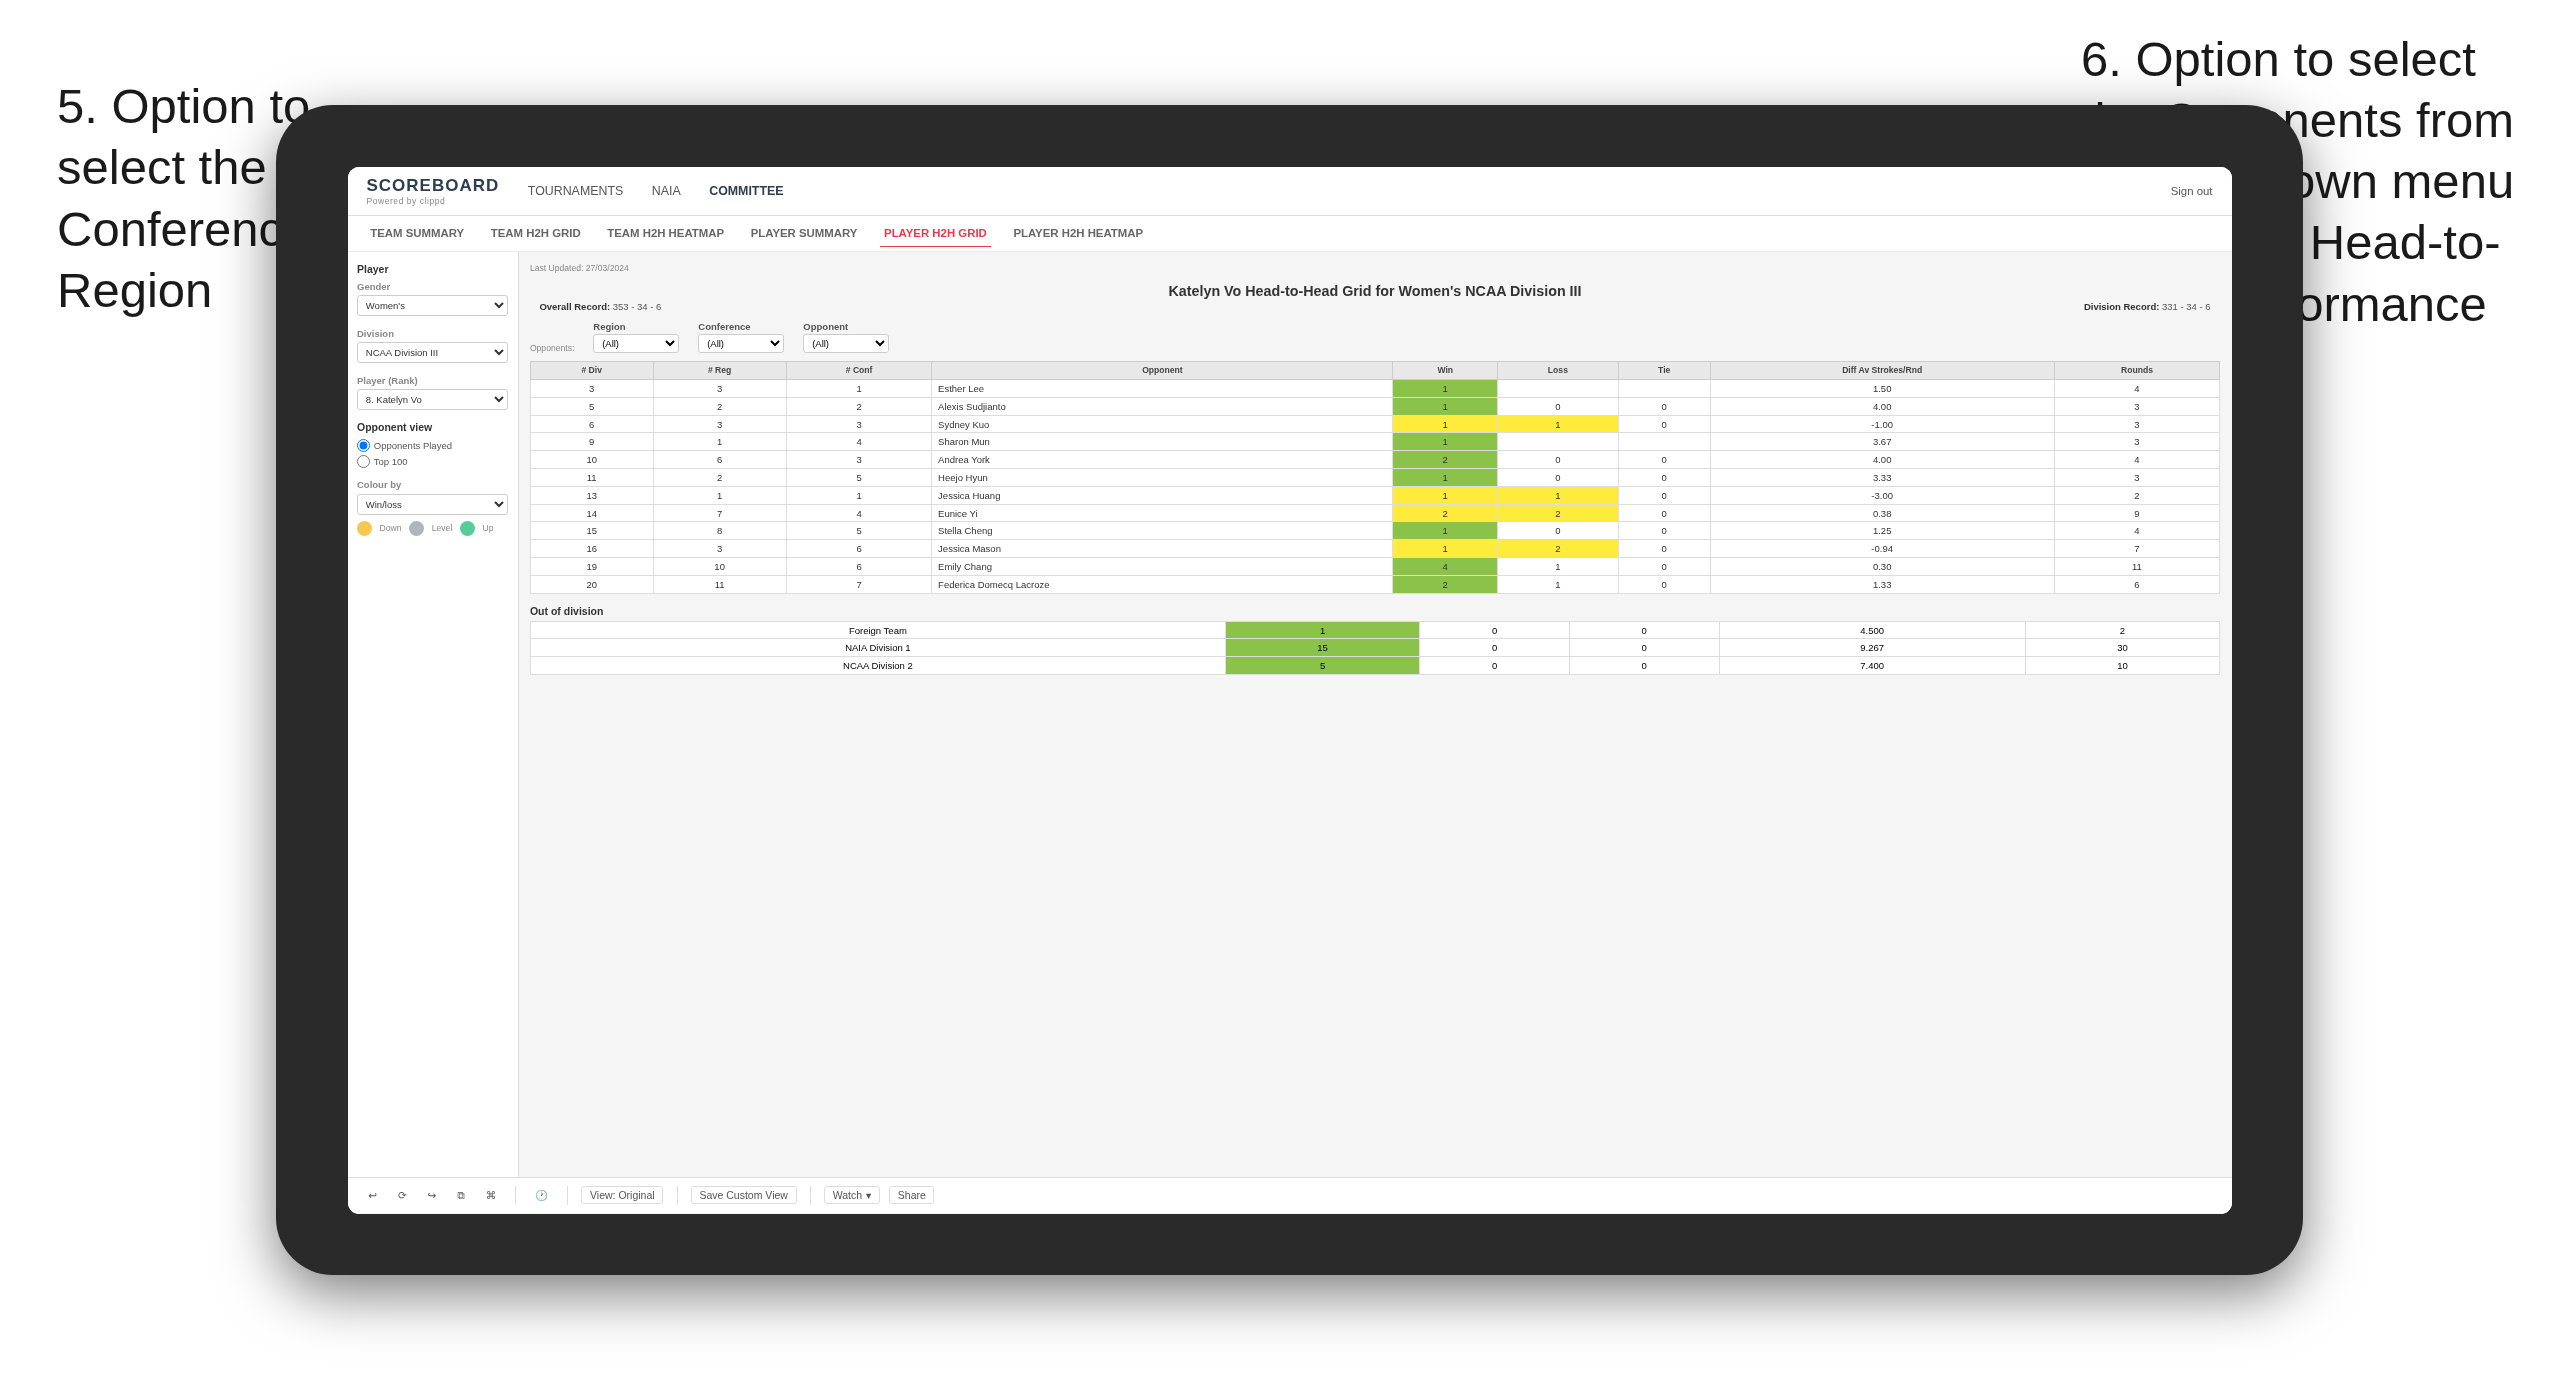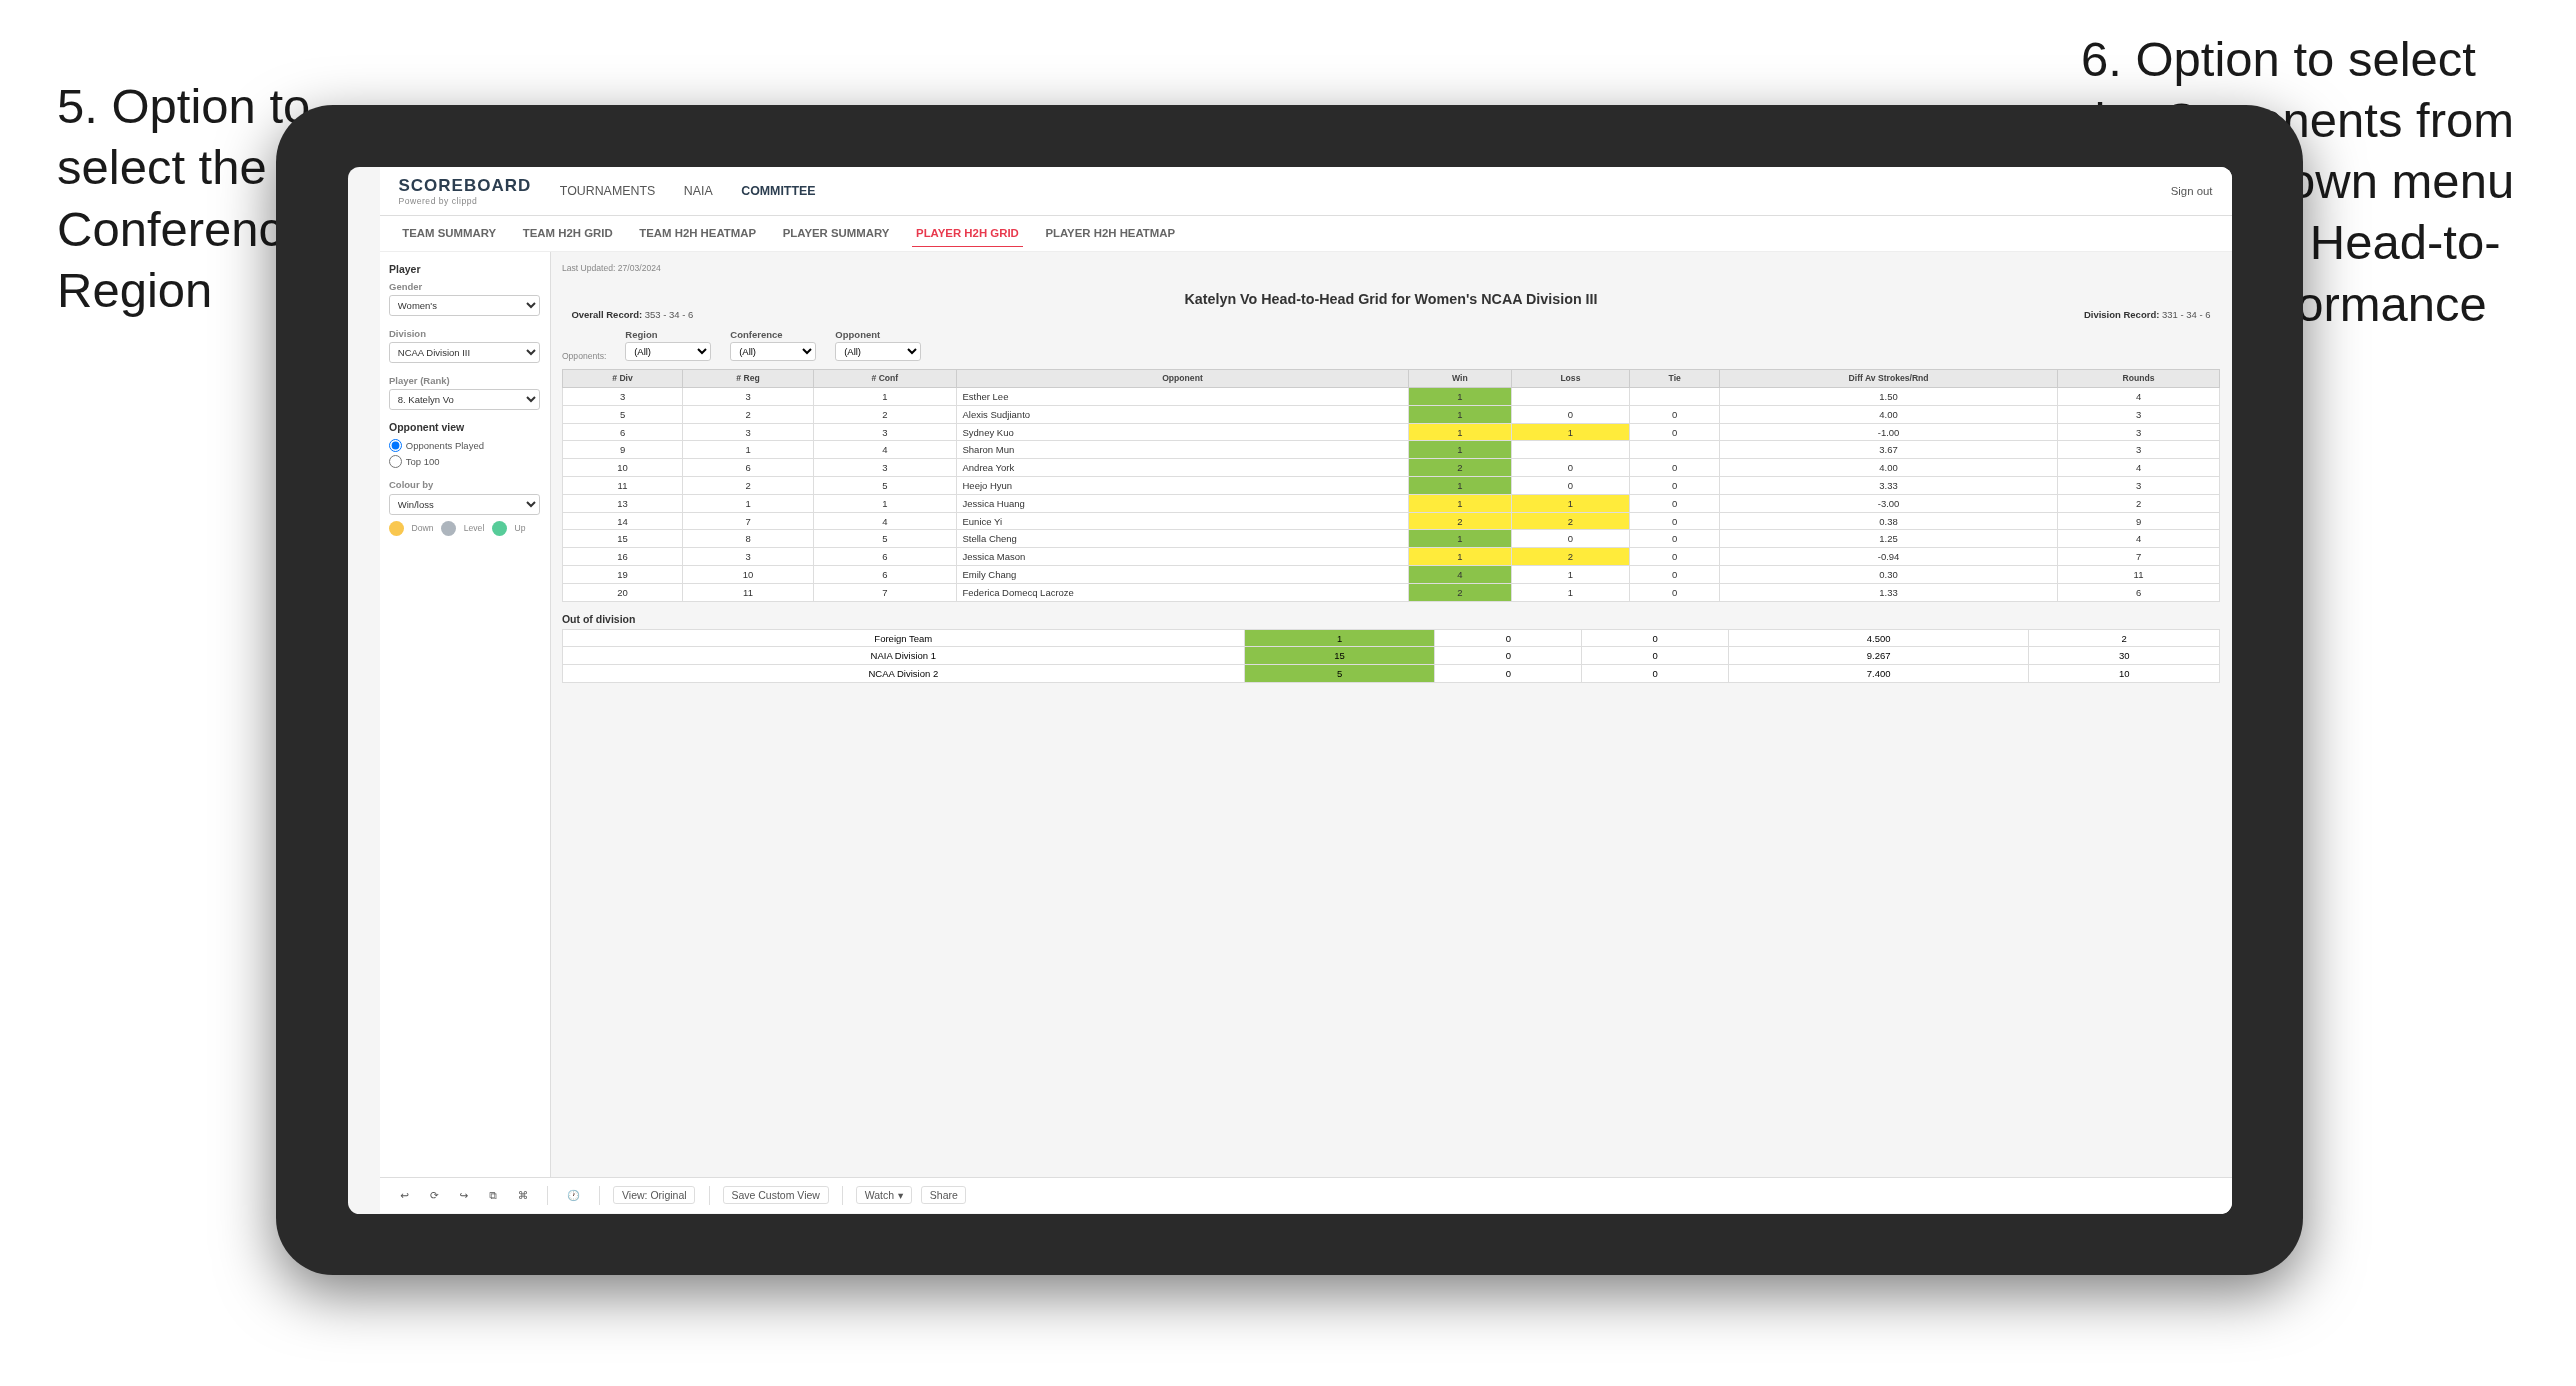--- a/index.html
+++ b/index.html
@@ -48,21 +48,20 @@
       justify-content: center;
     }
 
     .tablet-screen {
       width: 1884px;
       height: 1047px;
       background: #f5f5f5;
       border-radius: 11.4px;
       overflow: hidden;
       position: relative;
-      padding-left: 32px;
     }
 
     
     .top-nav {
       background: #fff;
       border-bottom: 1px solid #ddd;
       display: flex;
       align-items: center;
       padding: 0 19px;
       height: 49px;
@@ -218,21 +217,21 @@
     .grid-area {
       flex: 1;
       padding: 11.4px;
       overflow: auto;
       background: #f5f5f5;
     }
 
     .last-updated {
       font-size: 8.6px;
       color: #888;
-      margin-bottom: 18px;
+      margin-bottom: 10px;
     }
 
     .grid-title {
       font-size: 14.3px;
       font-weight: bold;
       color: #333;
       text-align: center;
       margin-bottom: 1.9px;
     }
 

